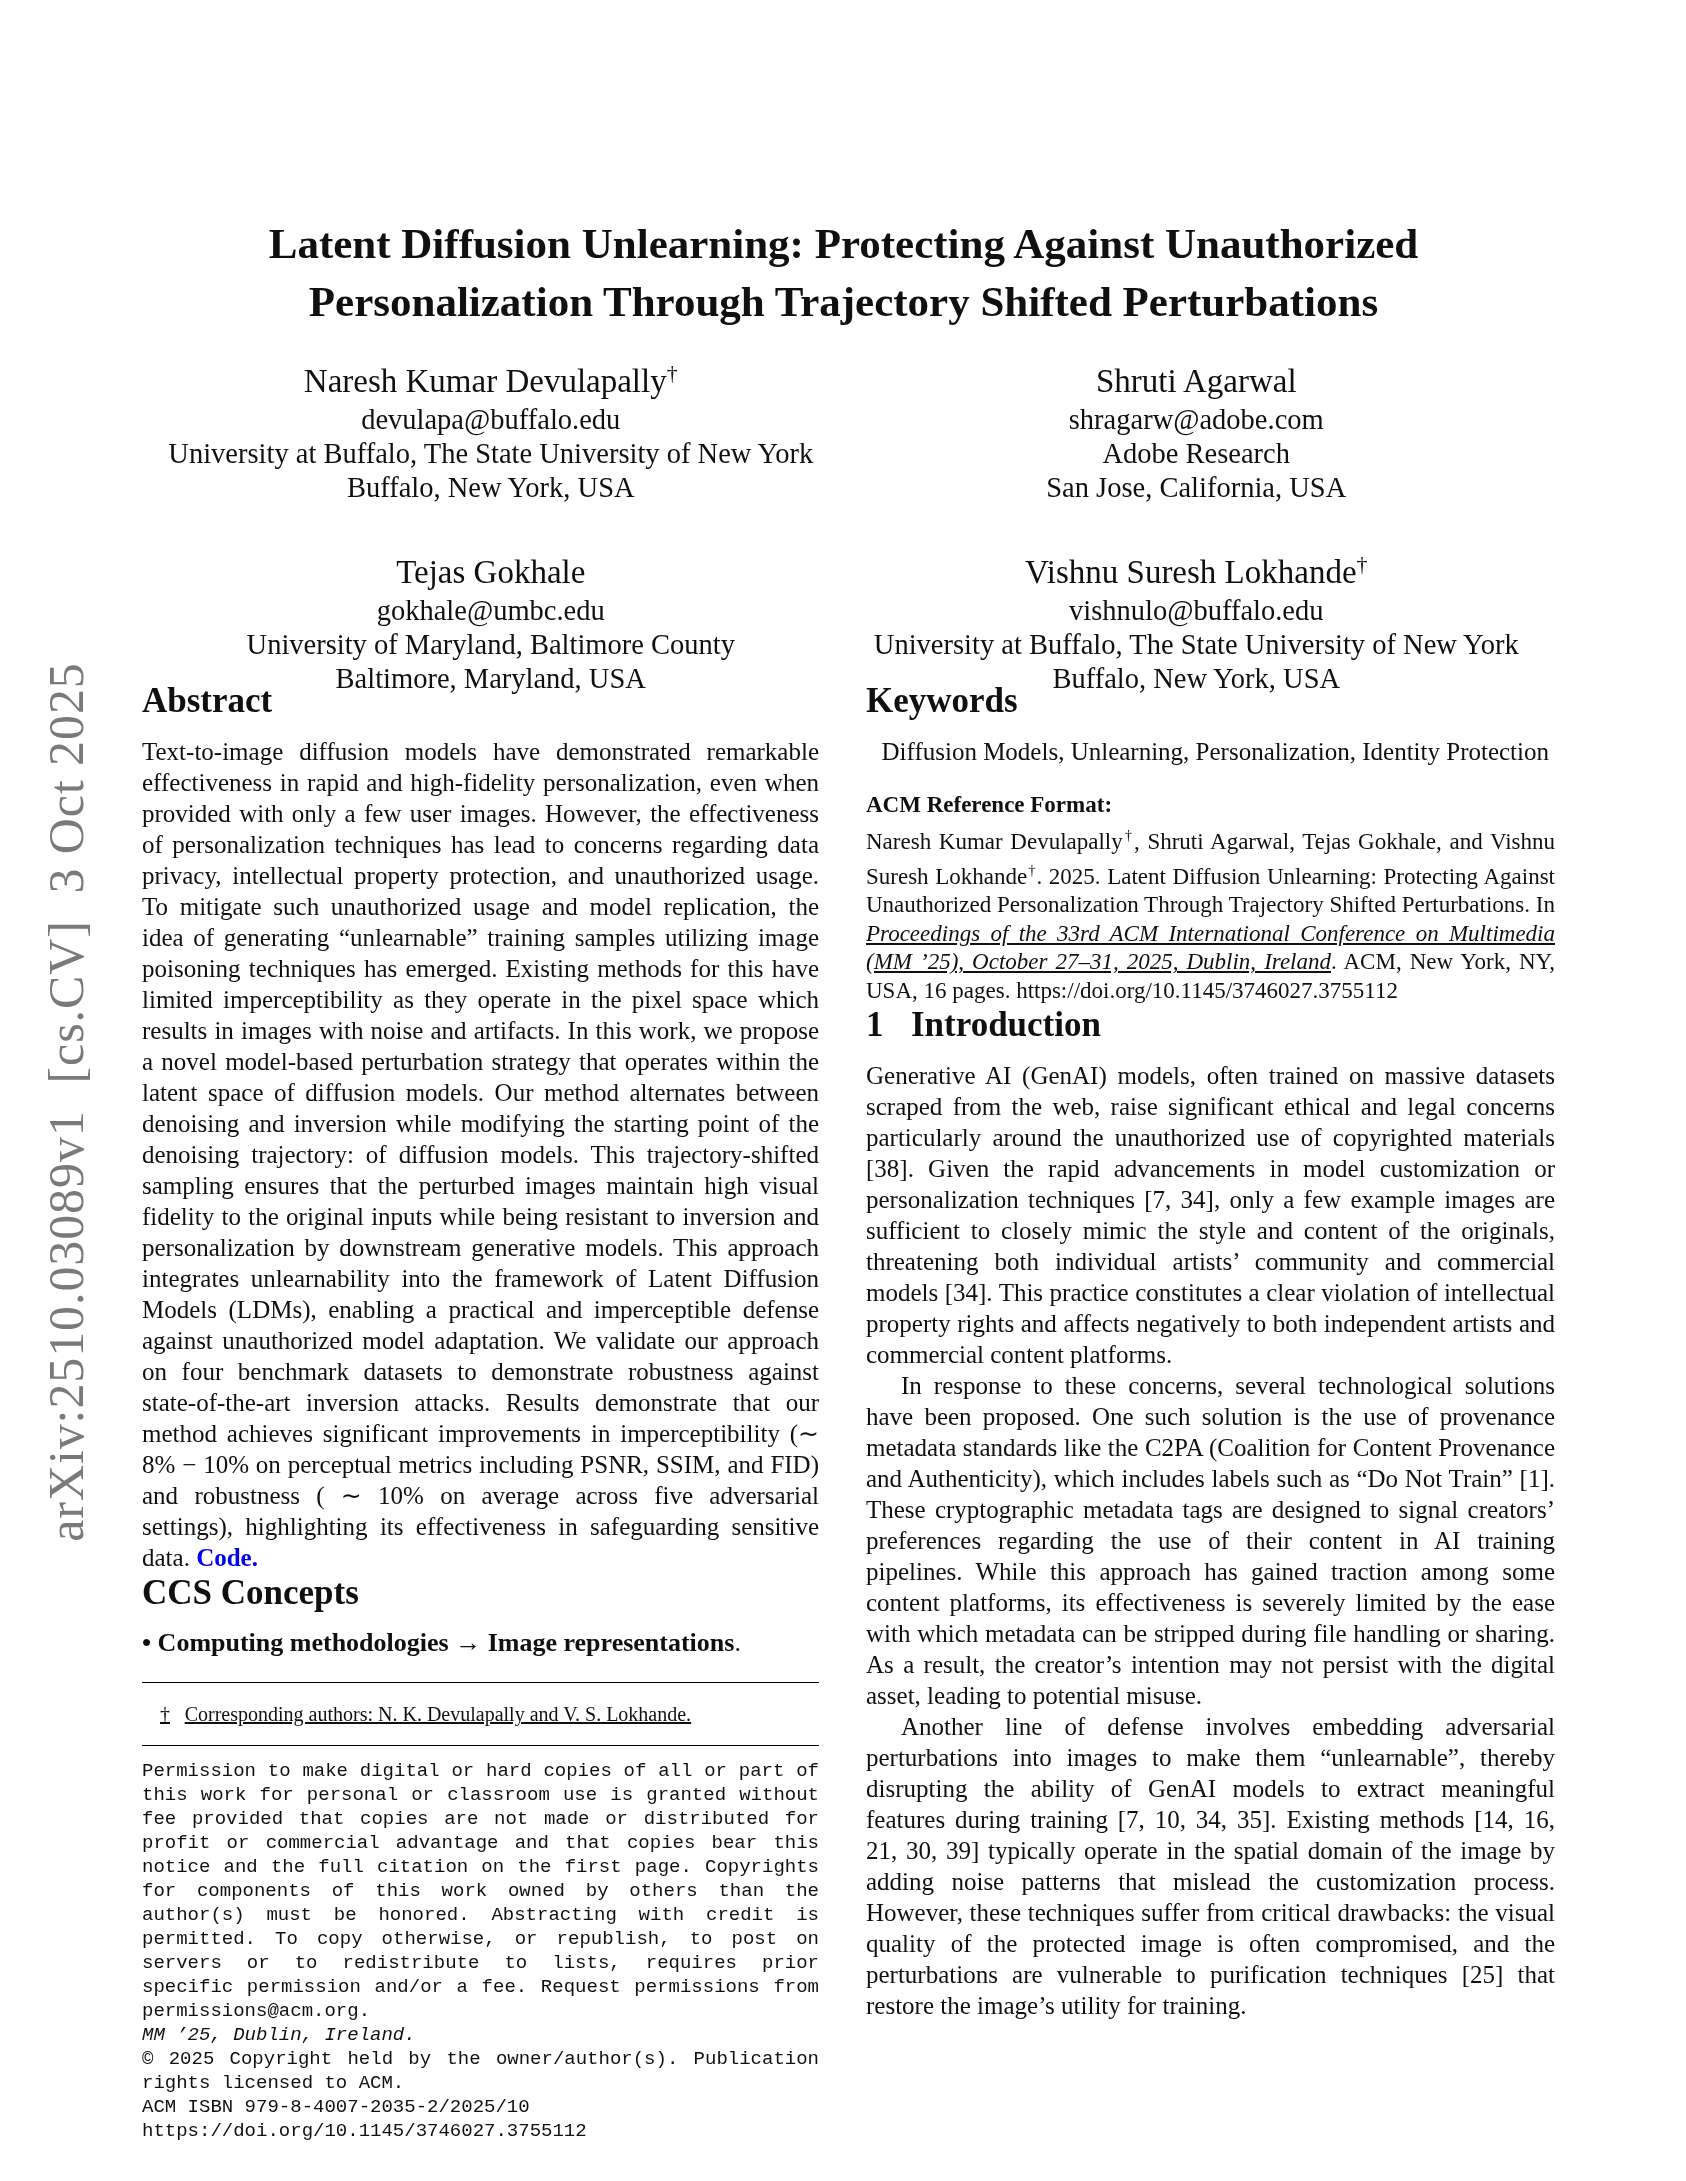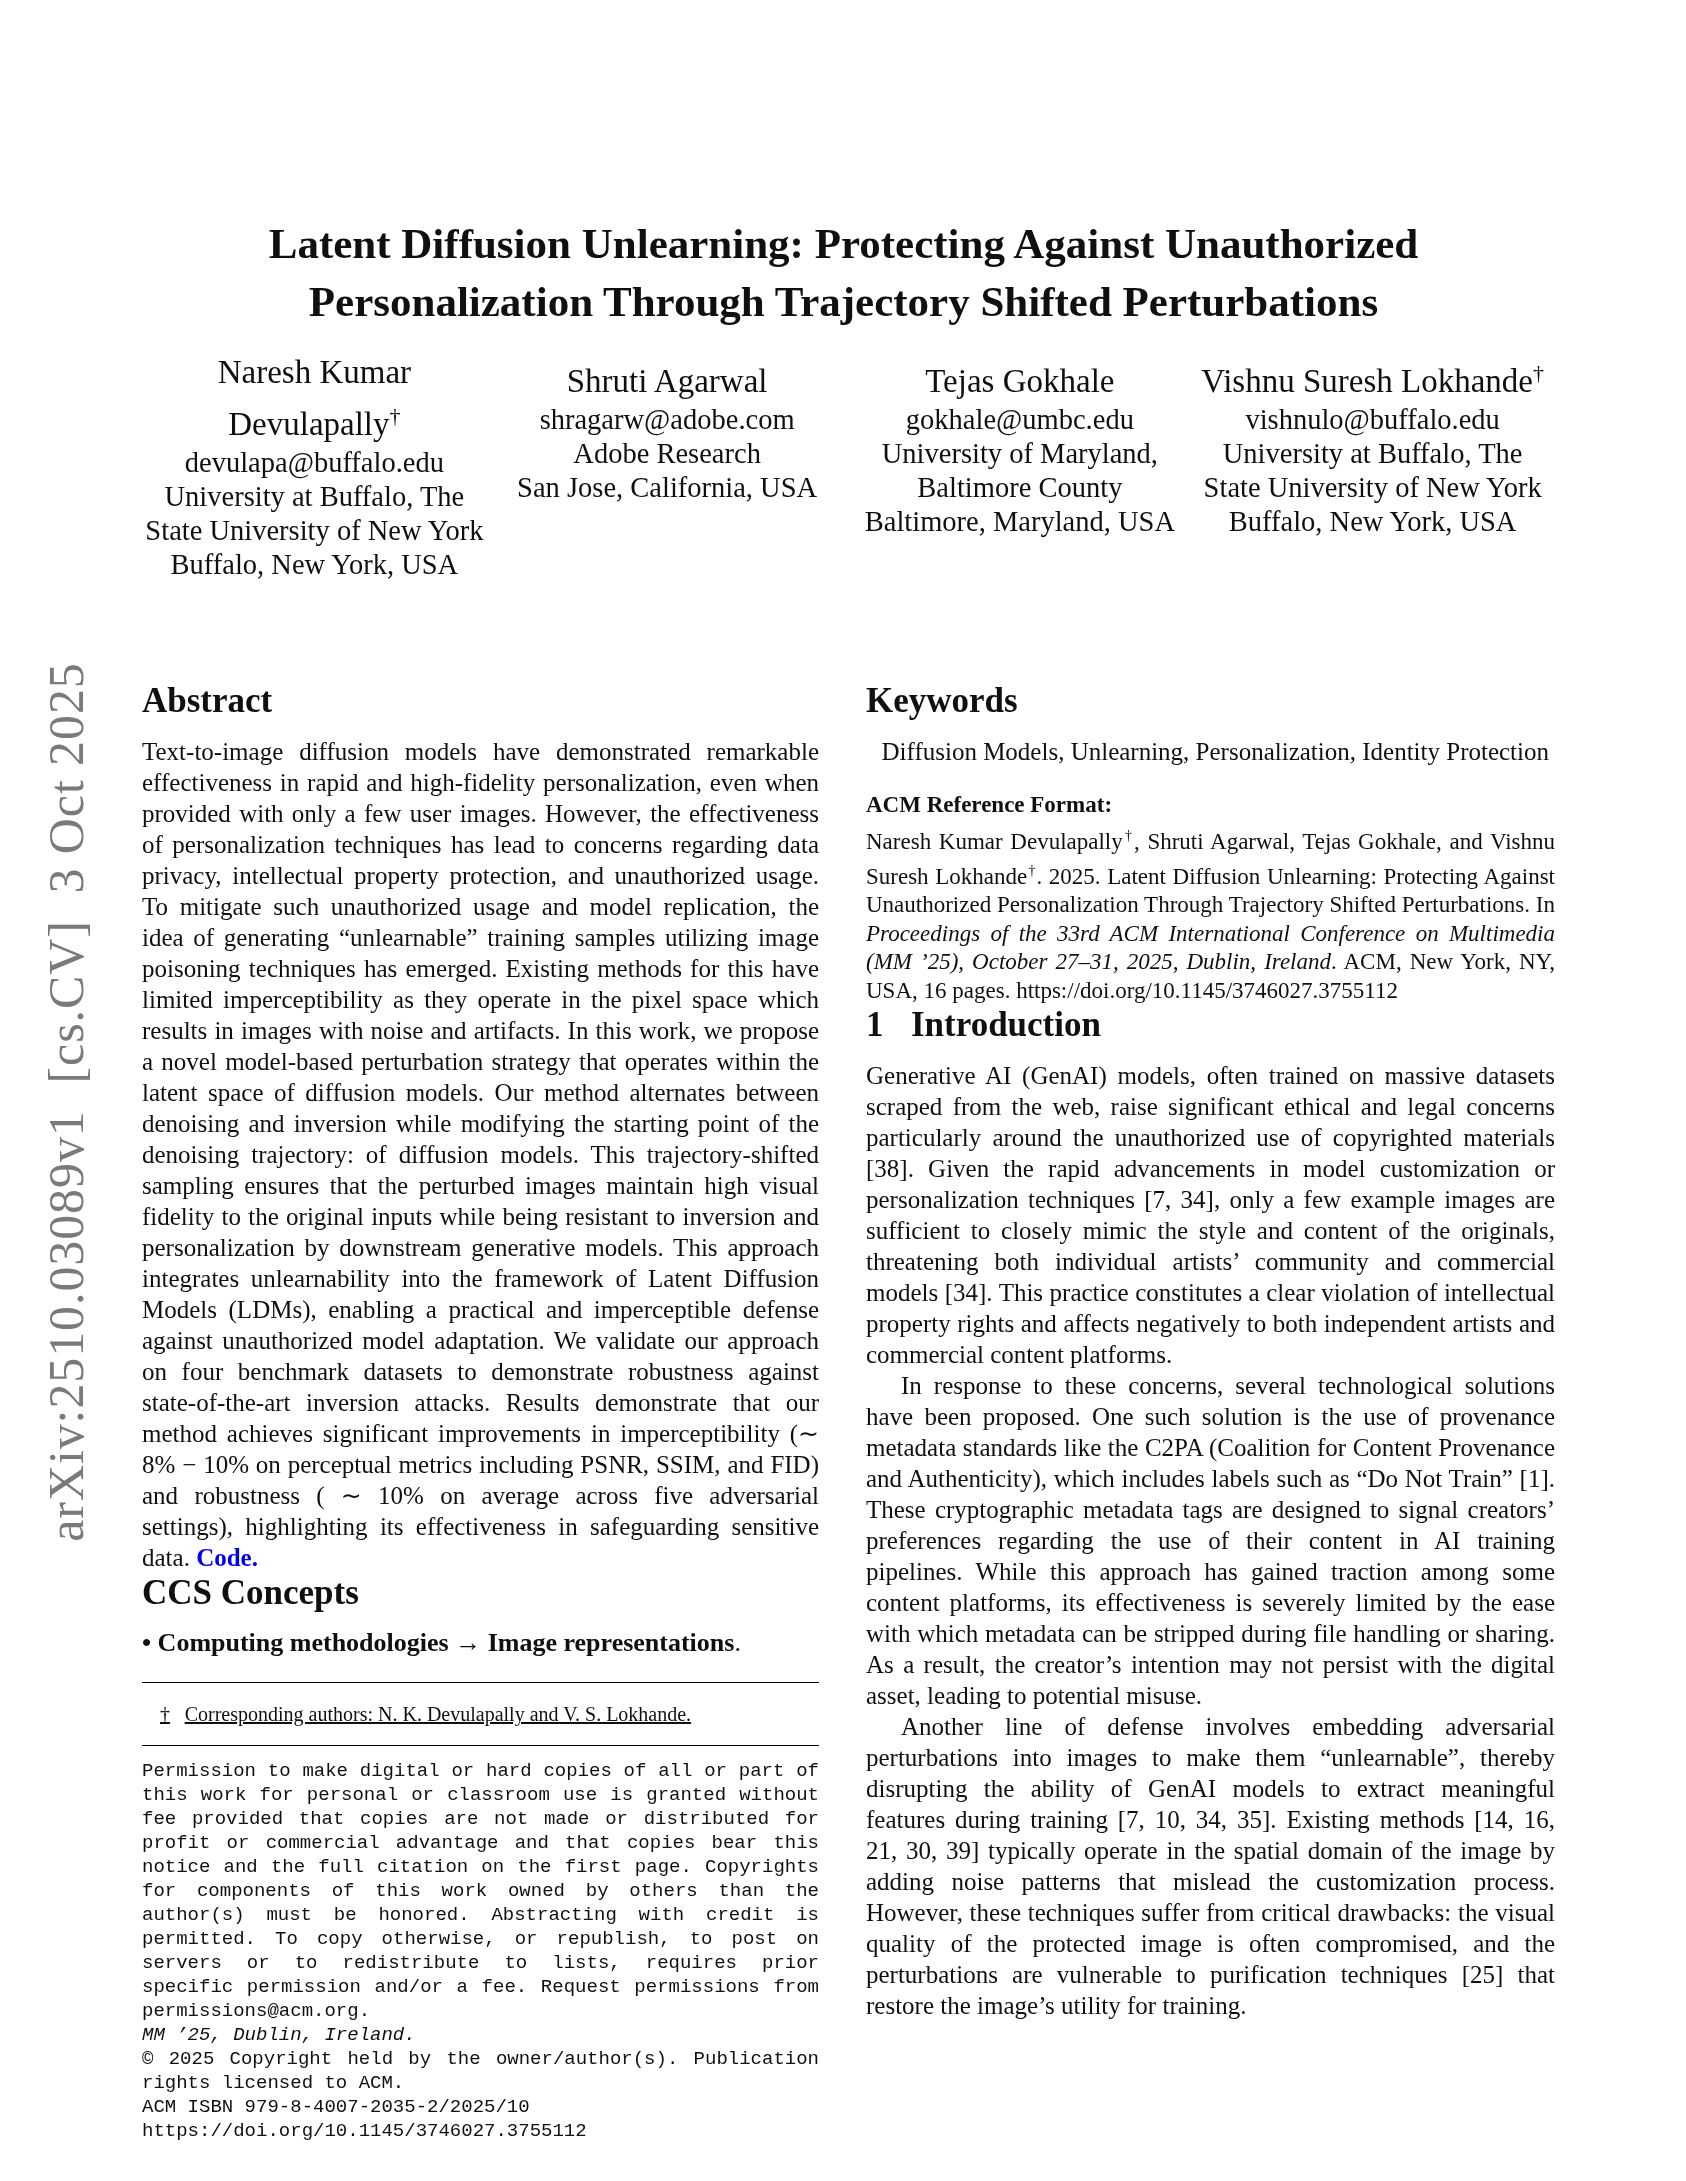--- a/index.html
+++ b/index.html
@@ -14,21 +14,21 @@
     white-space:nowrap; font-size:50px; color:#7a7a7a; letter-spacing:0.9px;
   }
   
   .title {
     position:absolute; top:215px; left:138px; width:1411px;
     text-align:center; font-size:43px; font-weight:bold; line-height:58px; margin:0;
   }
   
   .authors {
     position:absolute; top:351px; left:138px; width:1411px;
-    display:grid; grid-template-columns:1fr 1fr 1fr 1fr; row-gap:37px; text-align:center;
+    display:grid; grid-template-columns:1fr 1fr; row-gap:37px; text-align:center;
   }
   .author-name { font-size:33px; line-height:43px; }
   .author-name sup { font-size:22px; }
   .author-detail { font-size:28.5px; line-height:34px; }
   
   .col { position:absolute; top:681px; }
   .col-left  { left:142px; width:677px; }
   .col-right { left:866px; width:689px; }
   h2.section { font-size:35px; font-weight:bold; line-height:40px; margin:0 0 14.7px 0; }
   .body-text { font-size:25px; line-height:31px; text-align:justify; margin:0; }
@@ -40,21 +40,21 @@
   .rule2 { border:none; border-top:1.8px solid #000; margin:14.7px 0 13px 0; }
   .footnote { font-size:20px; line-height:26px; margin:18px;text-decoration:underline; }
   .footnote .fn-sym { margin-right:14.7px; }
   .permission p { font-size:19px; line-height:24px; margin:0; text-align:justify;font-family:Liberation Mono, monospace; }
   .permission .venue { font-style:italic; }
   
   .keywords-text { font-size:25px; line-height:31px; margin:6px;text-align:right; }
   .acm-ref-heading { font-size:23px; font-weight:bold; line-height:28.5px; margin:24px 0 1.8px 0; }
   .acm-ref { font-size:23px; line-height:28.5px; text-align:justify; margin:0; }
   .acm-ref sup { font-size:14.7px; }
-  .acm-ref .it { font-style:italic; }
+  .acm-ref .it { font-style:italic;text-decoration:underline; }
   .intro-heading { margin:31px 0 13px 0; }
   .intro-heading .secnum { margin-right:27.5px; }
   .para-indent { text-indent:35px; }
 </style>
 </head>
 <body>
 
 <div class="page">
 
   <div class="arxiv-watermark">arXiv:2510.03089v1&nbsp;&nbsp;[cs.CV]&nbsp;&nbsp;3 Oct 2025</div>

